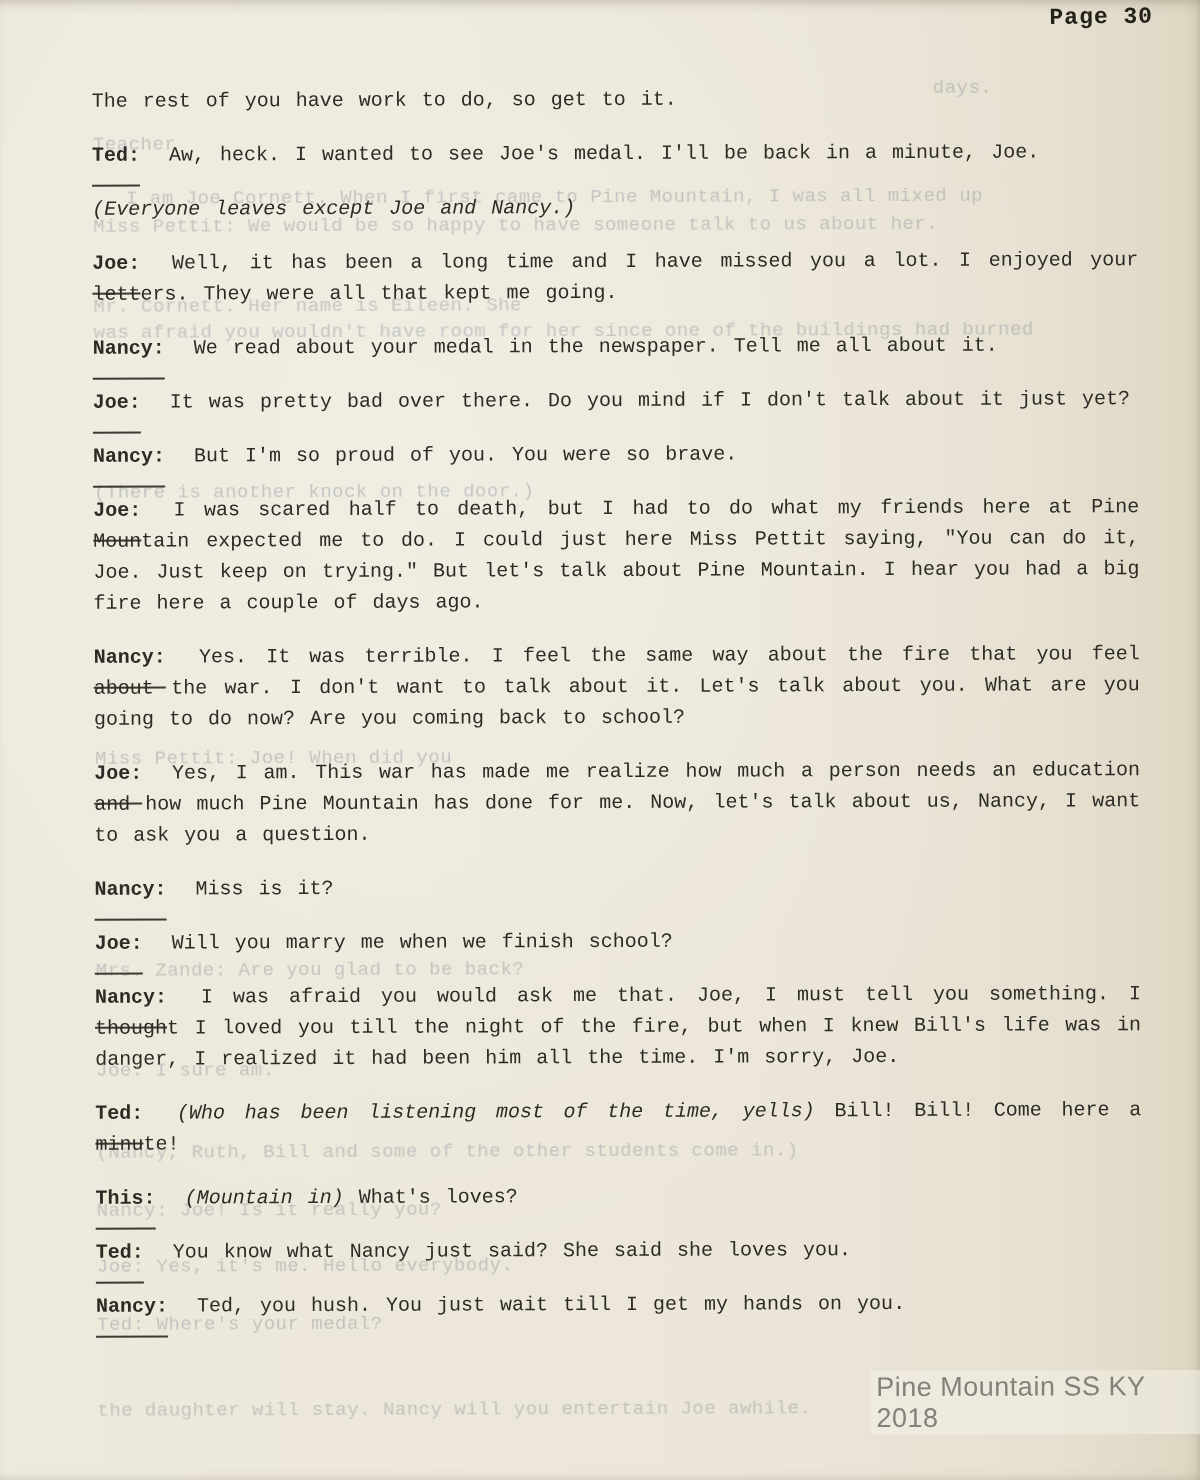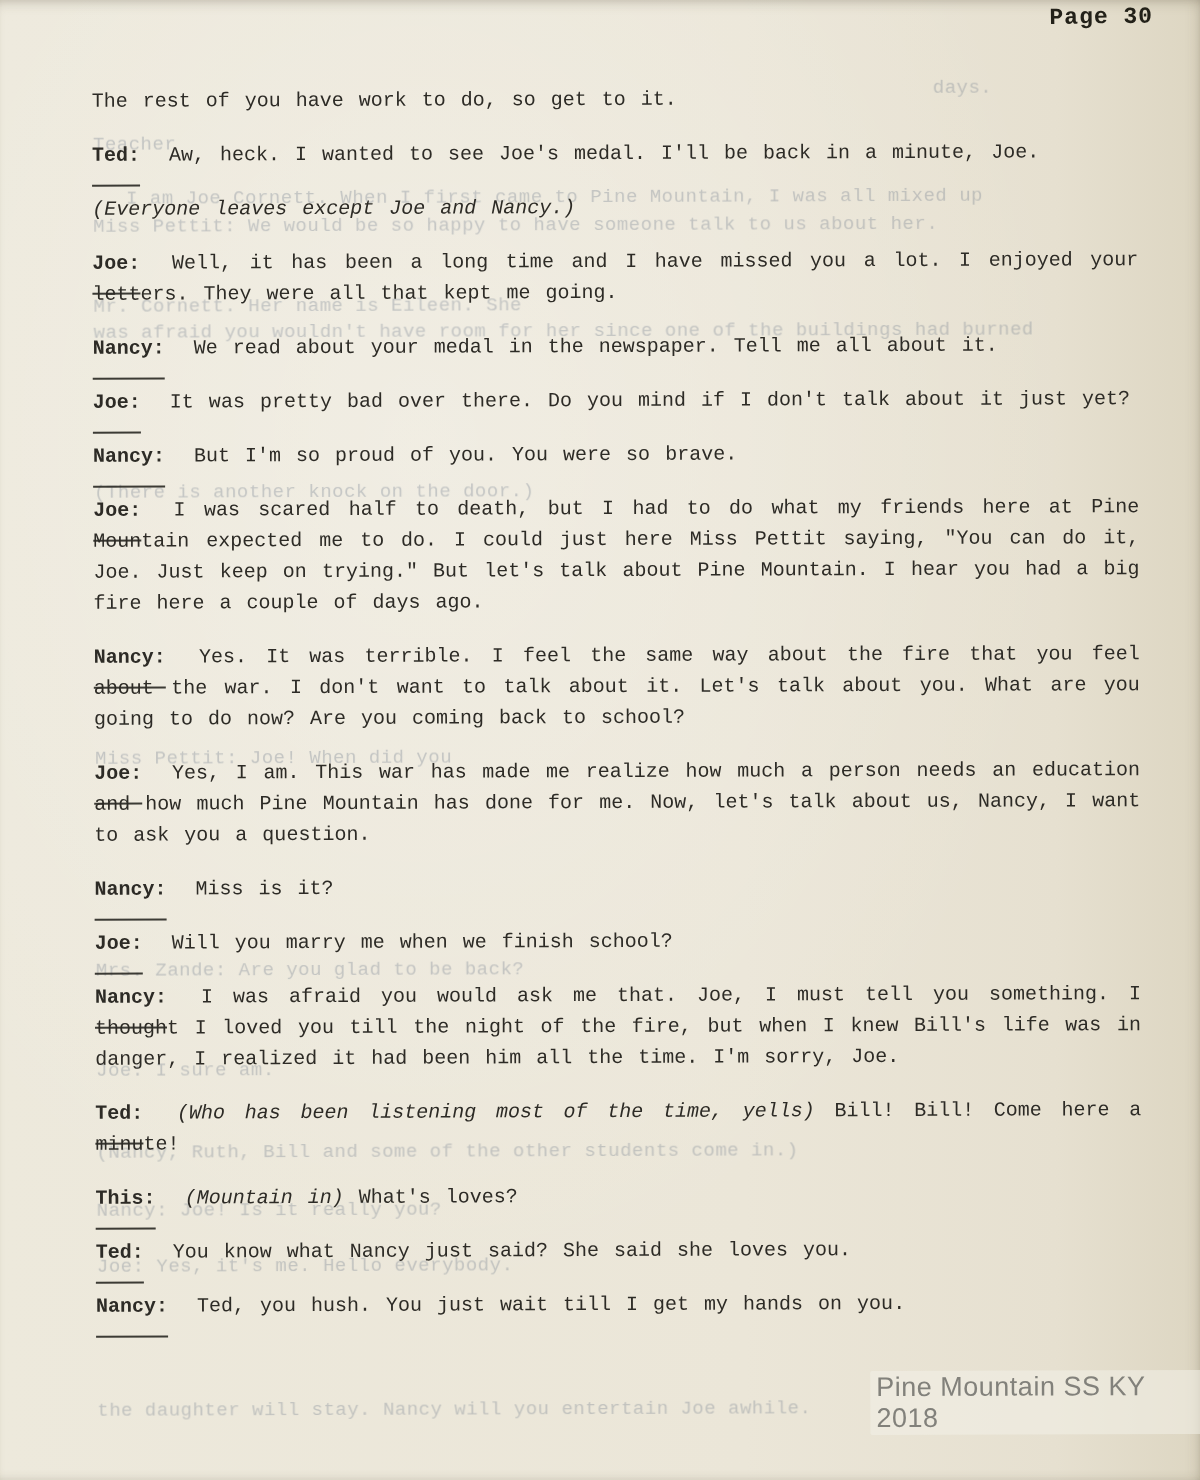--- a/index.html
+++ b/index.html
@@ -104,20 +104,21 @@
         <div class="bleed-line" style="top: 212px; left: 95px;">Miss Pettit:  We would be so happy to have someone talk to us about her.</div>
         <div class="bleed-line" style="top: 292px; left: 95px;">Mr. Cornett.  Her name is Eileen.  She</div>
         <div class="bleed-line" style="top: 318px; left: 95px;">was afraid you wouldn't have room for her since one of the buildings had burned</div>
         <div class="bleed-line" style="top: 478px; left: 95px;">(There is another knock on the door.)</div>
         <div class="bleed-line" style="top: 744px; left: 95px;">Miss Pettit:  Joe!  When did you</div>
         <div class="bleed-line" style="top: 956px; left: 95px;">Mrs. Zande:  Are you glad to be back?</div>
         <div class="bleed-line" style="top: 1010px; left: 95px; margin-top: 46px;">Joe:  I sure am.</div>
         <div class="bleed-line" style="top: 1138px; left: 95px;">(Nancy, Ruth, Bill and some of the other students come in.)</div>
         <div class="bleed-line" style="top: 1196px; left: 95px;">Nancy:  Joe!  Is it really you?</div>
         <div class="bleed-line" style="top: 1252px; left: 95px;">Joe:  Yes, it's me.  Hello everybody.</div>
+        <div class="bleed-line" style="top: 1310px; left: 95px;">Ted:  Where's your medal?</div>
         <div class="bleed-line" style="top: 1396px; left: 95px;">the daughter will stay.  Nancy will you entertain Joe awhile.</div>
       </div>
 
     <div class="page-number">Page 30</div>
 
     <div class="script-body" id="script-body">
         <p class="para"><span class="seg-normal">The rest of you have work to do, so get to it.</span></p>
         <p class="para"><span class="seg-speaker">Ted:</span> <span class="seg-normal">Aw, heck.  I wanted to see Joe's medal.  I'll be back in a minute, Joe.</span></p>
         <p class="para"><span class="seg-italic">(Everyone leaves except Joe and Nancy.)</span></p>
         <p class="para"><span class="seg-speaker">Joe:</span> <span class="seg-normal">Well, it has been a long time and I have missed you a lot.  I enjoyed your letters.  They were all that kept me going.</span></p>

